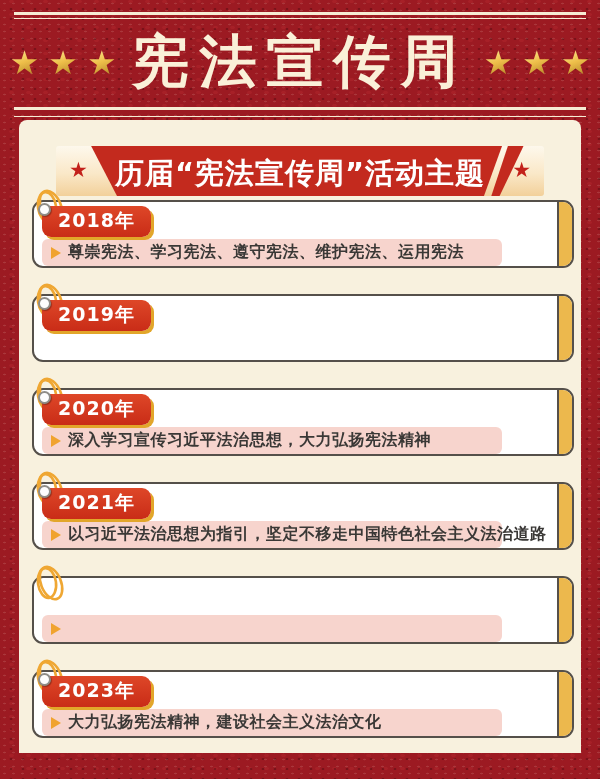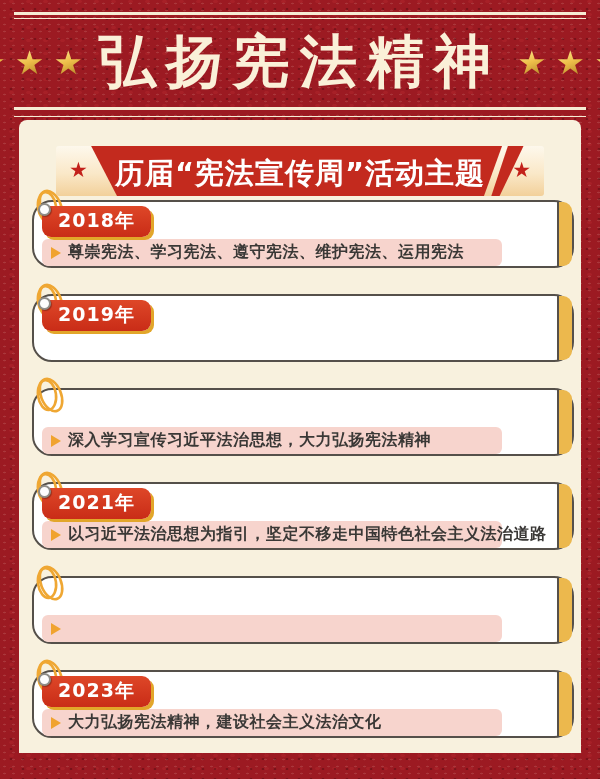--- a/index.html
+++ b/index.html
@@ -49,21 +49,21 @@
   .banner-label { color:#ffffff; font-size:29px; font-weight:bold; letter-spacing:1px;
                   white-space:nowrap; padding-bottom:2px; }
   .banner-star { position:absolute; top:50%; transform:translateY(-52%);
                  color:#c3211b; font-size:21px; line-height:1; }
   .banner-star.left  { left:13px; }
   .banner-star.right { right:13px; }
 
   .cards { padding-top:4px; }
   .card-wrap { position:relative; width:542px; height:68px; margin:0 0 26px 13px; }
   .card { position:absolute; inset:0; background:#ffffff; box-sizing:border-box;
-          border:2px solid #55504a; border-radius:20px; }
+          border:2px solid #55504a; border-radius:11px; }
   .gold-edge { position:absolute; top:0; bottom:0; right:0; width:13px;
                background:#ecb84d; border-left:2px solid #55504a;
                border-radius:0 9px 9px 0; }
   .ring { position:absolute; left:-3px; top:-17px; width:42px; height:48px; z-index:1; }
   .ring ellipse { fill:none; stroke:#efa733; stroke-width:2.6; }
   .badge { position:absolute; left:8px; top:4px; z-index:2;
            background:linear-gradient(180deg,#de4728,#c92c17);
            color:#fff; font-size:19px; font-weight:bold; letter-spacing:1px;
            padding:2px 16px 3px; border-radius:9px; box-shadow:3px 3px 0 #e2a62a; }
   .dot { position:absolute; left:-4px; top:-3px; width:9px; height:9px;
@@ -83,21 +83,21 @@
 
 <div class="rule rule-t1"></div>
 <div class="rule rule-t2"></div>
 
 <div class="header">
   <div class="stars">
     <span class="star-gold">★</span>
     <span class="star-gold">★</span>
     <span class="star-gold">★</span>
   </div>
-  <h1 class="poster-title">弘扬宪法精神</h1>
+  <h1 class="poster-title">宪法宣传周</h1>
   <div class="stars">
     <span class="star-gold">★</span>
     <span class="star-gold">★</span>
     <span class="star-gold">★</span>
   </div>
 </div>
 
 <div class="rule rule-b1"></div>
 <div class="rule rule-b2"></div>
 
@@ -142,20 +142,24 @@
       </div>
       <svg class="ring" viewBox="0 0 42 48">
         <ellipse cx="22" cy="24" rx="10" ry="17" transform="rotate(-22 22 24)"></ellipse>
         <ellipse cx="18" cy="24" rx="9" ry="15" transform="rotate(-8 18 24)"></ellipse>
       </svg>
     </div>
 
     <div class="card-wrap">
       <div class="card">
         <div class="gold-edge"></div>
+        <div class="badge">
+          <span class="dot"></span>
+          <span>2020年</span>
+        </div>
         <div class="theme-row">
           <span class="tri"></span>
           <span class="theme-text">深入学习宣传习近平法治思想，大力弘扬宪法精神</span>
         </div>
       </div>
       <svg class="ring" viewBox="0 0 42 48">
         <ellipse cx="22" cy="24" rx="10" ry="17" transform="rotate(-22 22 24)"></ellipse>
         <ellipse cx="18" cy="24" rx="9" ry="15" transform="rotate(-8 18 24)"></ellipse>
       </svg>
     </div>

